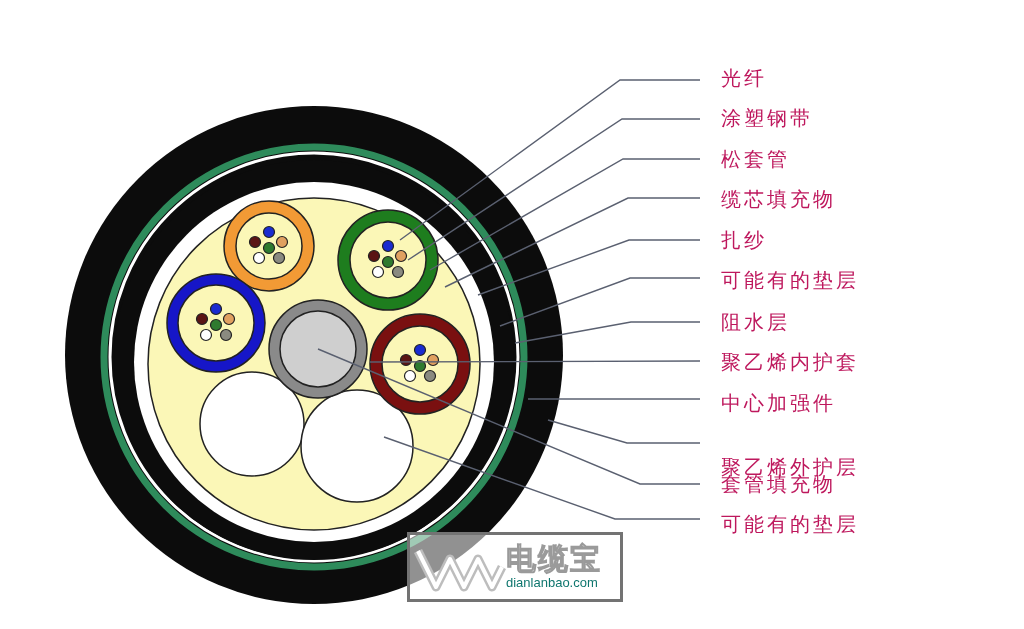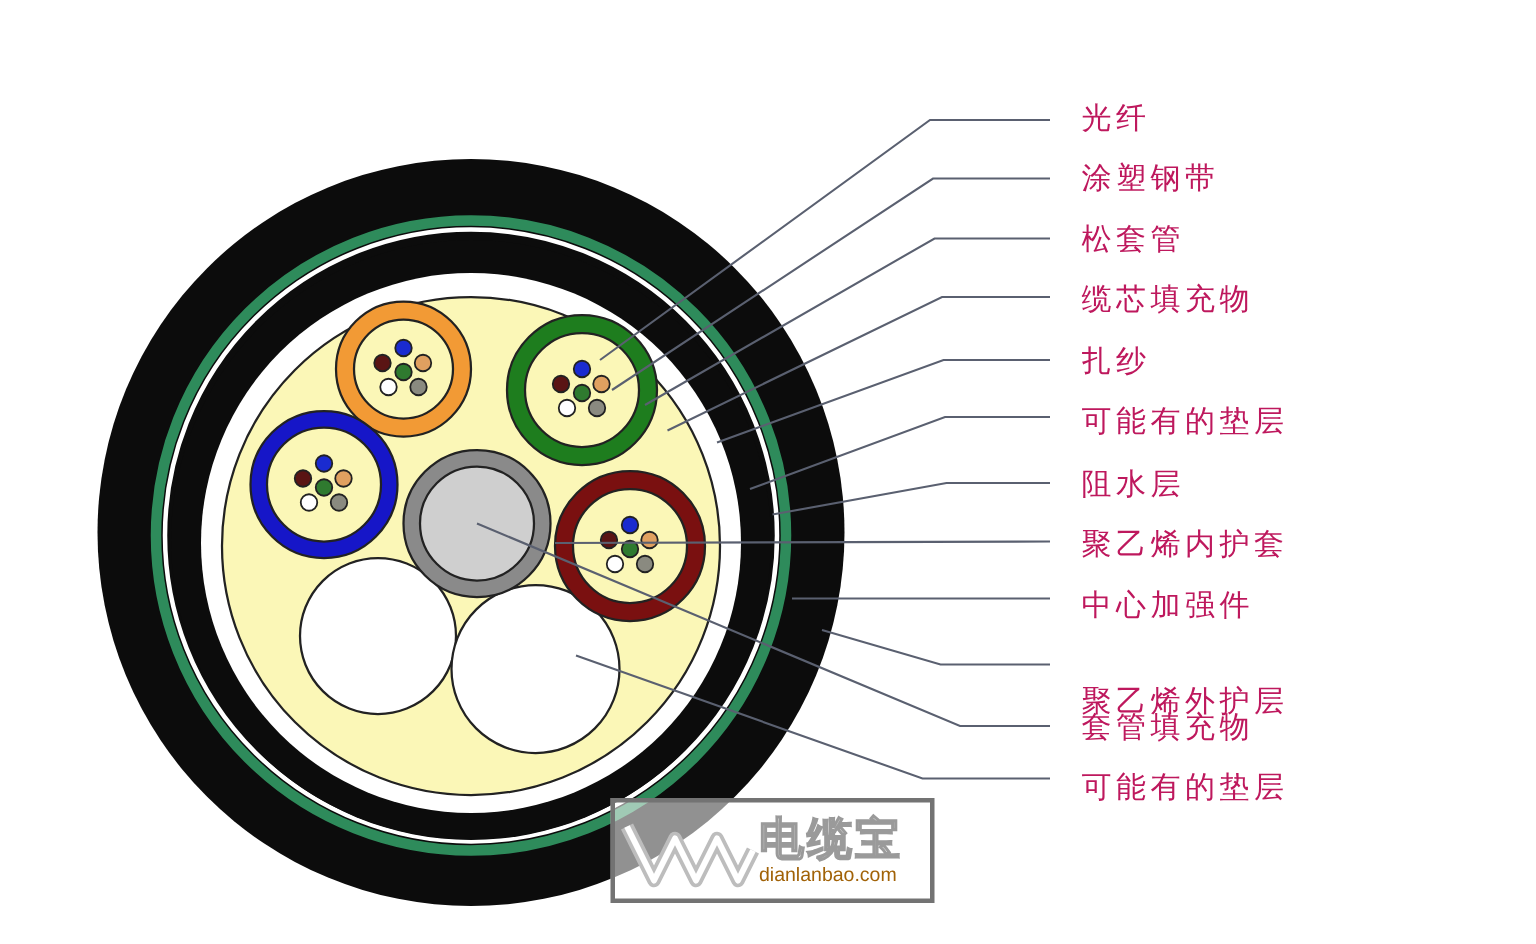--- a/index.html
+++ b/index.html
@@ -5,21 +5,21 @@
   html, body { margin: 0; padding: 0; background: #ffffff; }
   body { width: 1024px; height: 629px; overflow: hidden; position: relative;
          font-family: "DejaVu Sans", "Liberation Sans", sans-serif; }
   #diagram { position: absolute; left: 0; top: 0; width: 1024px; height: 629px; }
   .label { position: absolute; left: 721px; font-size: 20px; color: #be185d;
            letter-spacing: 3px; line-height: 32px; white-space: nowrap; }
   .watermark { position: absolute; left: 407px; top: 500px; width: 210px; height: 64px;
                border: 3px solid #737373; background: rgba(255,255,255,0.55); margin-top: 32px; }
   .wm-cn { position: absolute; left: 96px; top: 4px; font-size: 30px; font-weight: bold;
            color: rgba(255,255,255,0.9); -webkit-text-stroke: 1px #9a9a9a; letter-spacing: 2px; }
-  .wm-en { position: absolute; left: 96px; top: 40px; font-size: 13px; color: #a16207;
+  .wm-en { position: absolute; left: 96px; top: 40px; font-size: 13px; color: #0f766e;
            font-family: "Liberation Sans", sans-serif; text-align: center; }
 </style>
 </head>
 <body>
 
 <svg id="diagram" viewBox="0 0 1024 629" xmlns="http://www.w3.org/2000/svg">
 
   <circle cx="314" cy="355" r="249" fill="#0c0c0c"></circle>
 
   <circle cx="314" cy="357" r="210" fill="none" stroke="#2e8b5b" stroke-width="7"></circle>

